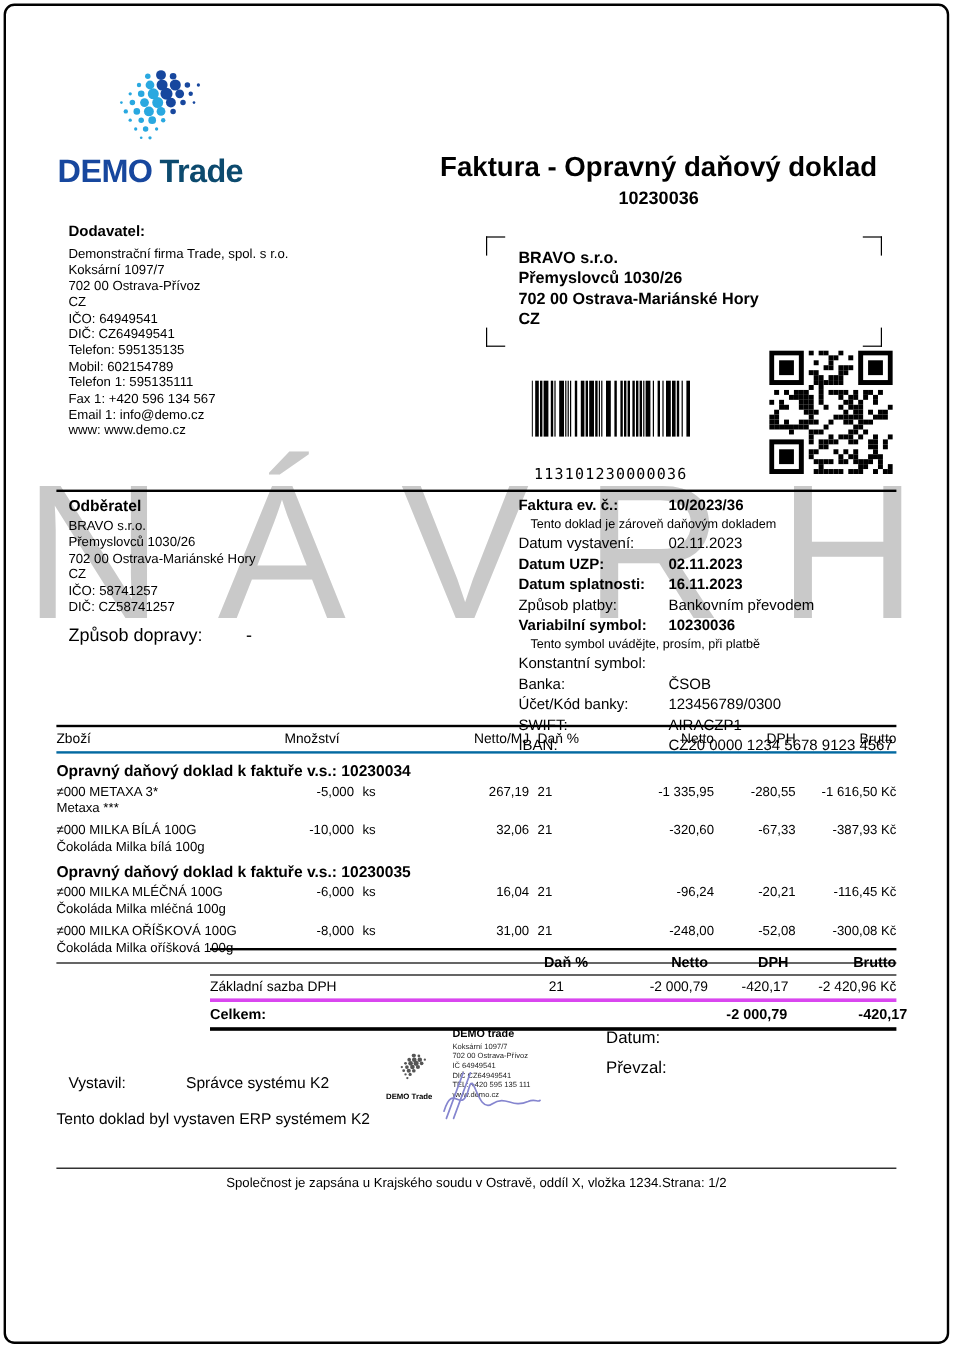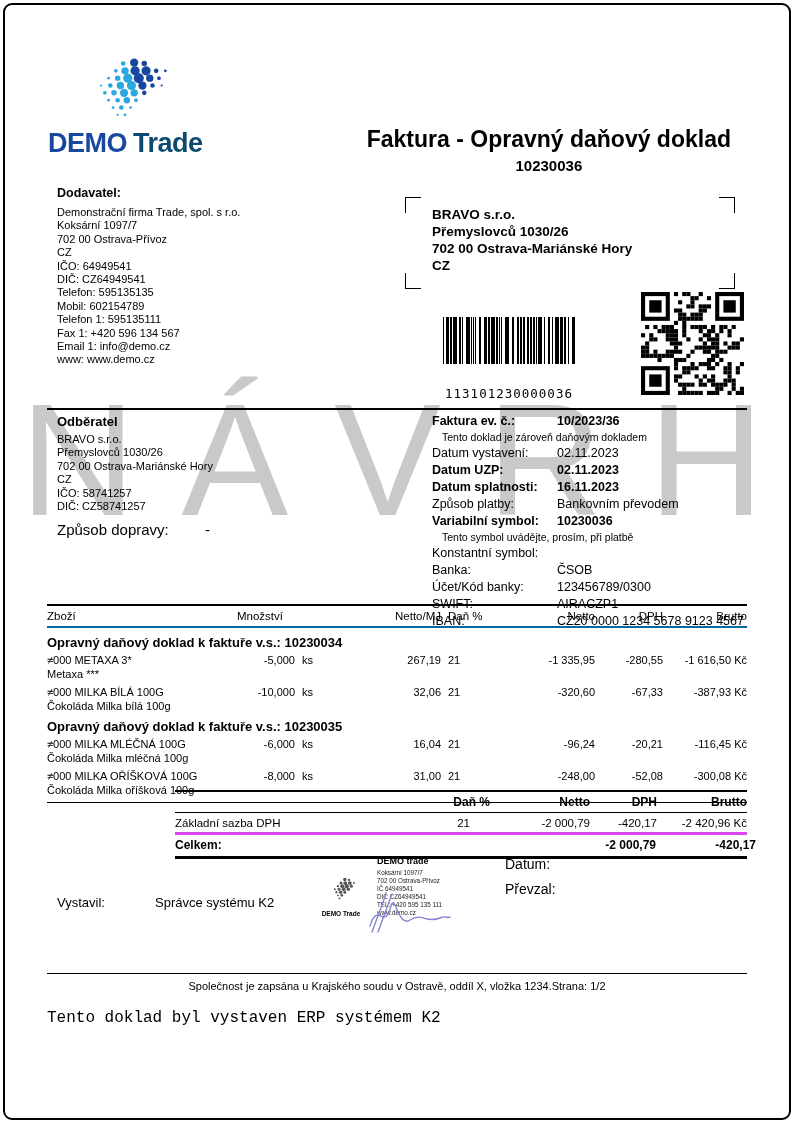--- a/index.html
+++ b/index.html
@@ -81,21 +81,21 @@
   .stamp-logo{left:313px;top:878px;width:56px;text-align:center;}
   .stamp-logo-caption{font-size:6.5px;font-weight:bold;margin-top:1px;}
   .stamp-text{left:377px;top:856px;width:110px;}
   .stamp-name{font-weight:bold;font-size:9px;margin-bottom:3px;}
   .stamp-line{font-size:6.3px;line-height:8px;color:#222;}
   .signature{position:absolute;left:360px;top:886px;z-index:2;}
   .handover{left:505px;top:856px;font-size:14px;}
   .handover div{margin-bottom:9px;}
 
   
-  .footer-note{left:47px;top:1009px;font-size:16px;font-family:Liberation Mono, monospace;}
+  .footer-note{left:47px;top:925px;font-size:13px;}
   .footer-rule{position:absolute;left:47px;top:973px;width:700px;border-top:1px solid #000;z-index:1;}
   .footer-bottom{left:47px;top:980px;width:700px;display:flex;justify-content:center;font-size:11px;}
 </style>
 </head>
 <body>
 
 <div class="page">
   <div class="page-border"></div>
 
   <div class="watermark">NÁVRH</div>

